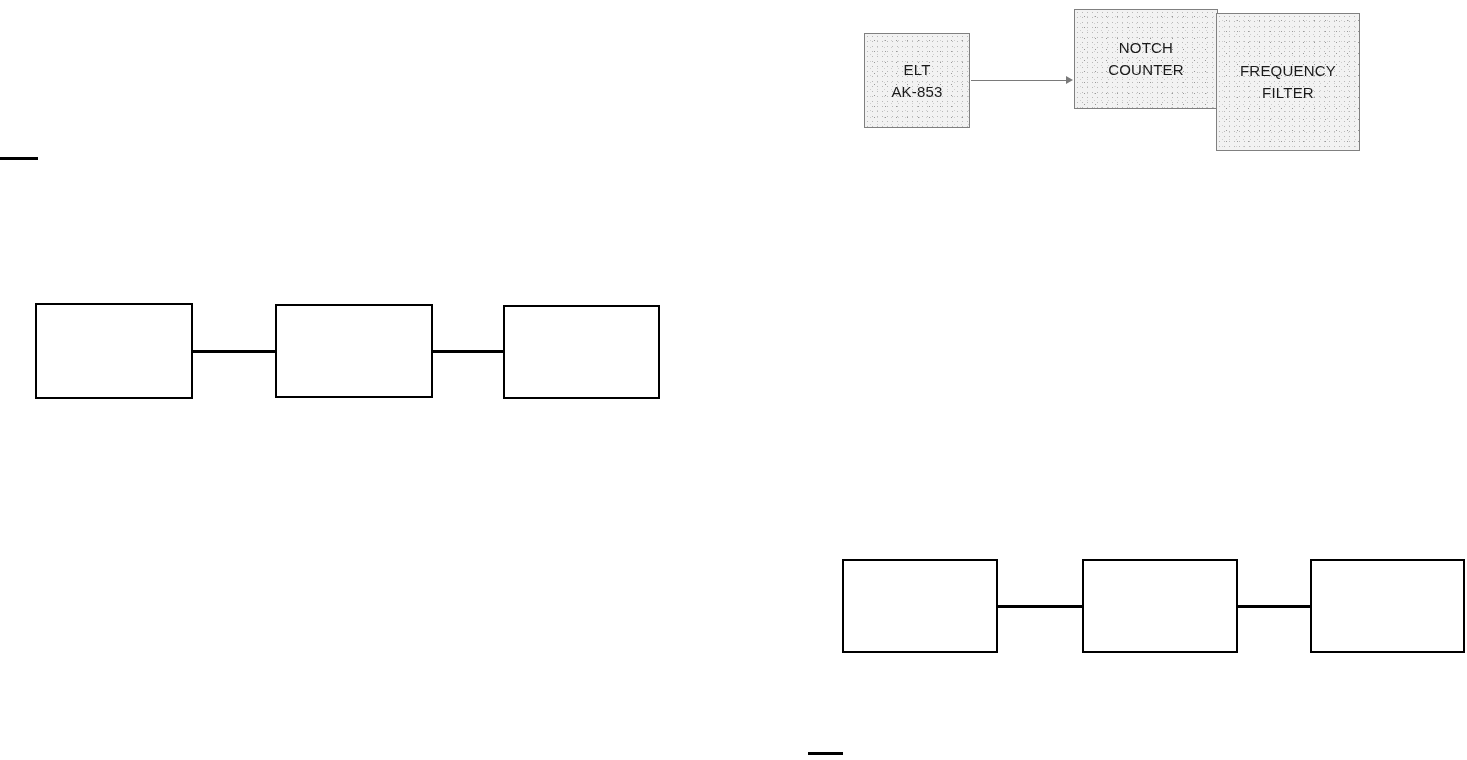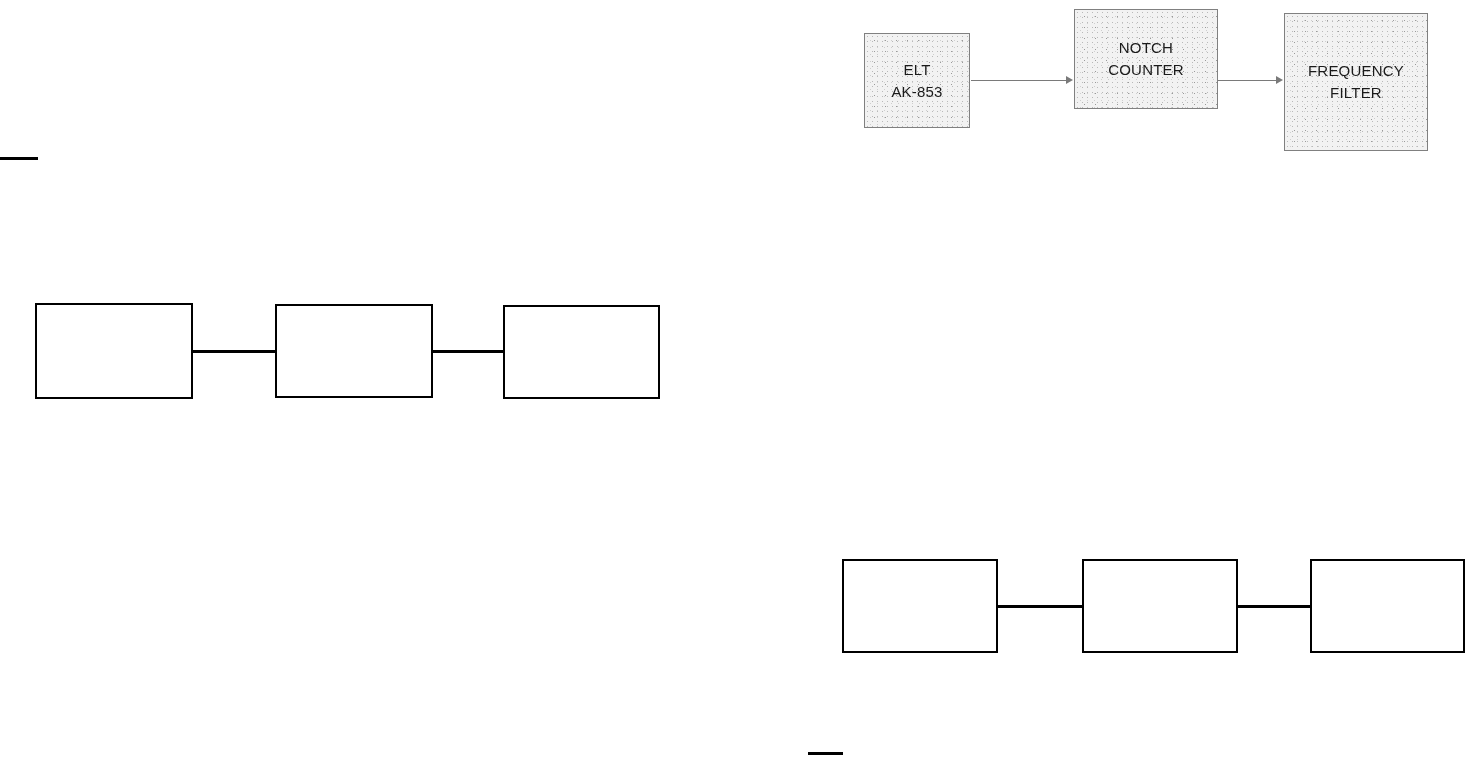--- a/index.html
+++ b/index.html
@@ -98,21 +98,21 @@
     <div class="arrowhead" style="left:1066px; top:76px;"></div>
 
     <div class="block-shaded" style="left:1074px; top:9px; width:144px; height:100px;">
       <span class="line">NOTCH</span>
       <span class="line">COUNTER</span>
     </div>
 
     <div class="conn-thin" style="left:1218px; top:80px; width:58px;"></div>
     <div class="arrowhead" style="left:1276px; top:76px;"></div>
 
-    <div class="block-shaded" style="left:1284px; top:13px; width:144px; height:138px;text-align:center;">
+    <div class="block-shaded" style="left:1216px; top:13px; width:144px; height:138px;text-align:center;">
       <span class="line">FREQUENCY</span>
       <span class="line">FILTER</span>
     </div>
 
   </div>
 
   <div>
 
     <div class="block-plain" style="left:35px; top:303px; width:158px; height:96px;"></div>
 

